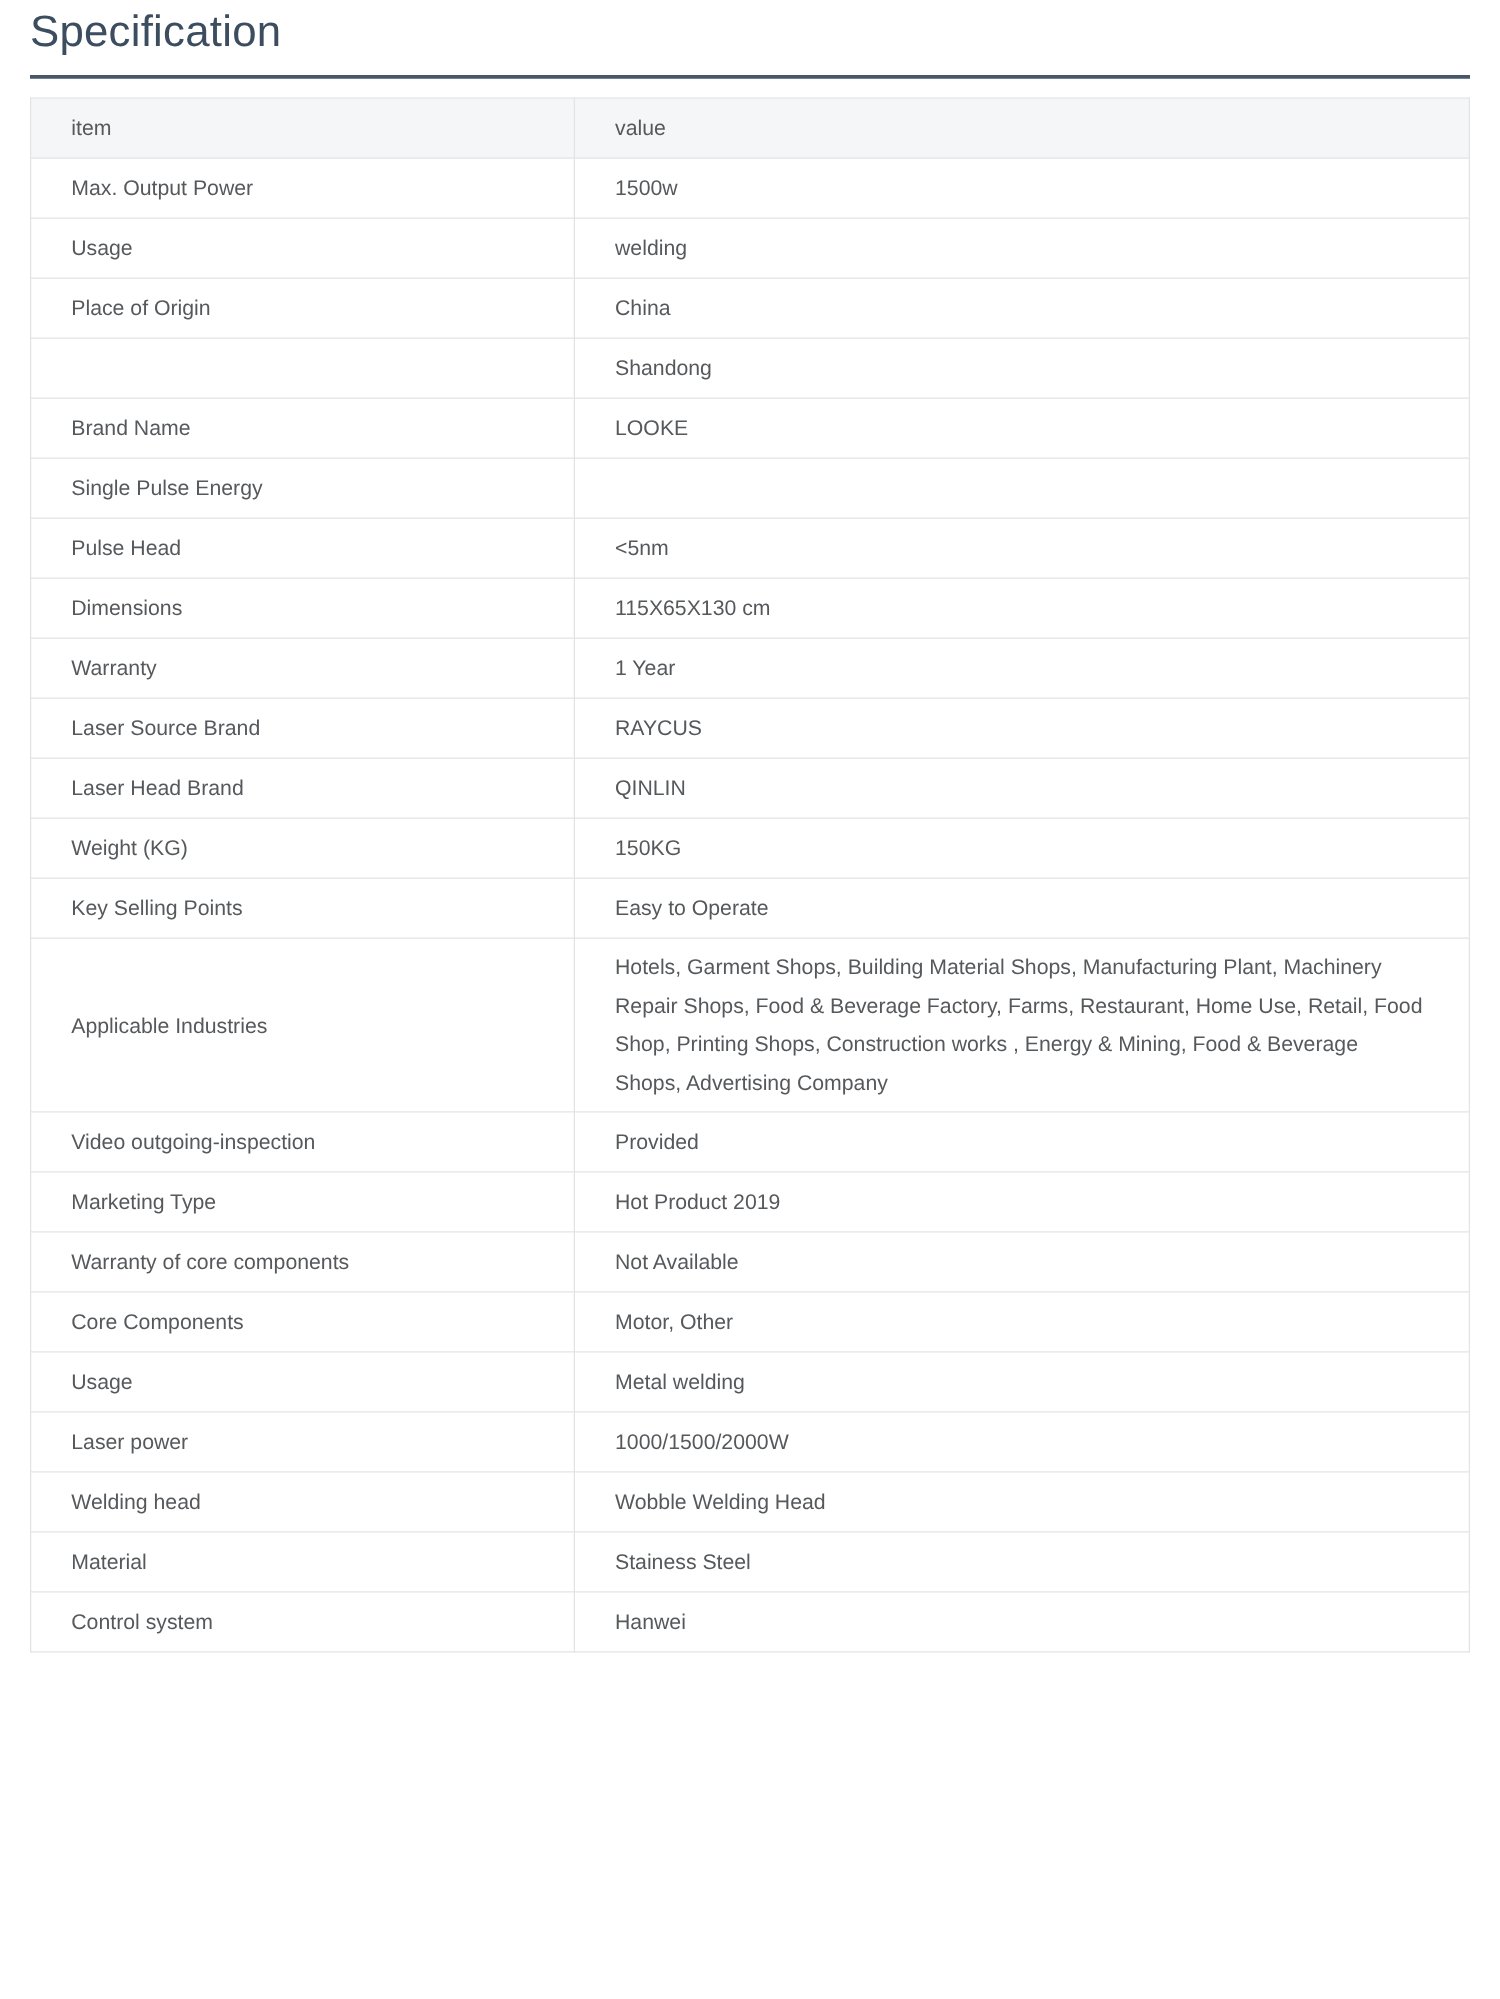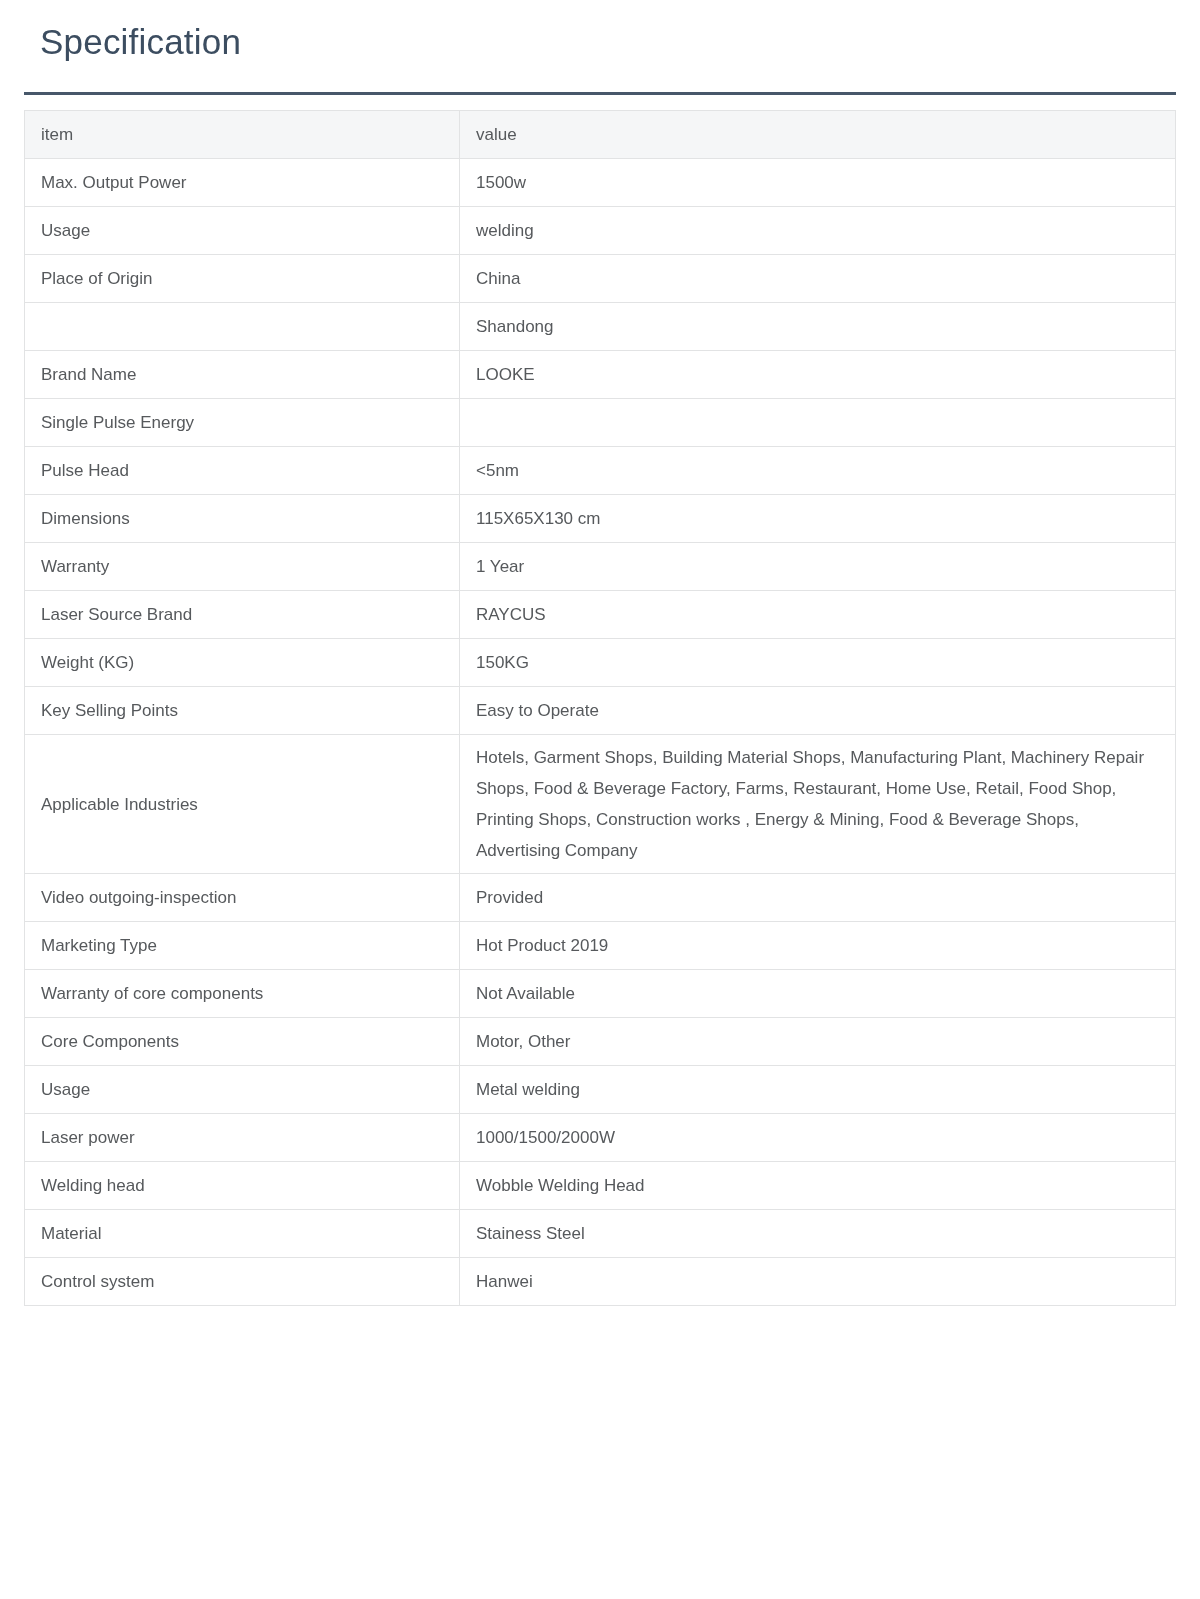--- a/index.html
+++ b/index.html
@@ -18,21 +18,21 @@
   }
   body {
     width: 1200px;
     min-height: 1599px;
     font-family: "Liberation Sans", sans-serif;
   }
   .page {
     padding: 6px 24px 40px 24px;
   }
   .page-title {
-    margin: 16px;
+    margin: 0;
     padding: 0 0 14px 0;
     font-size: 35px;
     font-weight: 500;
     letter-spacing: 0.2px;
     color: var(--title_color);
   }
   .title-rule {
     height: 3px;
     background: var(--rule_color);
     margin: 0 0 15px 0;
@@ -43,21 +43,21 @@
     table-layout: fixed;
   }
   .spec-table th,
   .spec-table td {
     border: 1px solid var(--border_color);
     font-size: 17px;
     font-weight: 400;
     color: var(--cell_text);
     text-align: left;
     vertical-align: middle;
-    padding: 7px 16px;
+    padding: 7px 32px;
     line-height: 31px;
     height: 48px;
     overflow: hidden;
     word-wrap: break-word;
   }
   .spec-table thead th {
     background: var(--header_bg);
   }
   .col-item  { width: 435px; }
   .col-value { width: auto; }
@@ -116,20 +116,24 @@
         </tr>
         <tr>
           <td>Warranty</td>
           <td>1 Year</td>
         </tr>
         <tr>
           <td>Laser Source Brand</td>
           <td>RAYCUS</td>
         </tr>
         <tr>
+          <td>Laser Head Brand</td>
+          <td>QINLIN</td>
+        </tr>
+        <tr>
           <td>Weight (KG)</td>
           <td>150KG</td>
         </tr>
         <tr>
           <td>Key Selling Points</td>
           <td>Easy to Operate</td>
         </tr>
         <tr>
           <td>Applicable Industries</td>
           <td>Hotels, Garment Shops, Building Material Shops, Manufacturing Plant, Machinery Repair Shops, Food &amp; Beverage Factory, Farms, Restaurant, Home Use, Retail, Food Shop, Printing Shops, Construction works , Energy &amp; Mining, Food &amp; Beverage Shops, Advertising Company</td>

